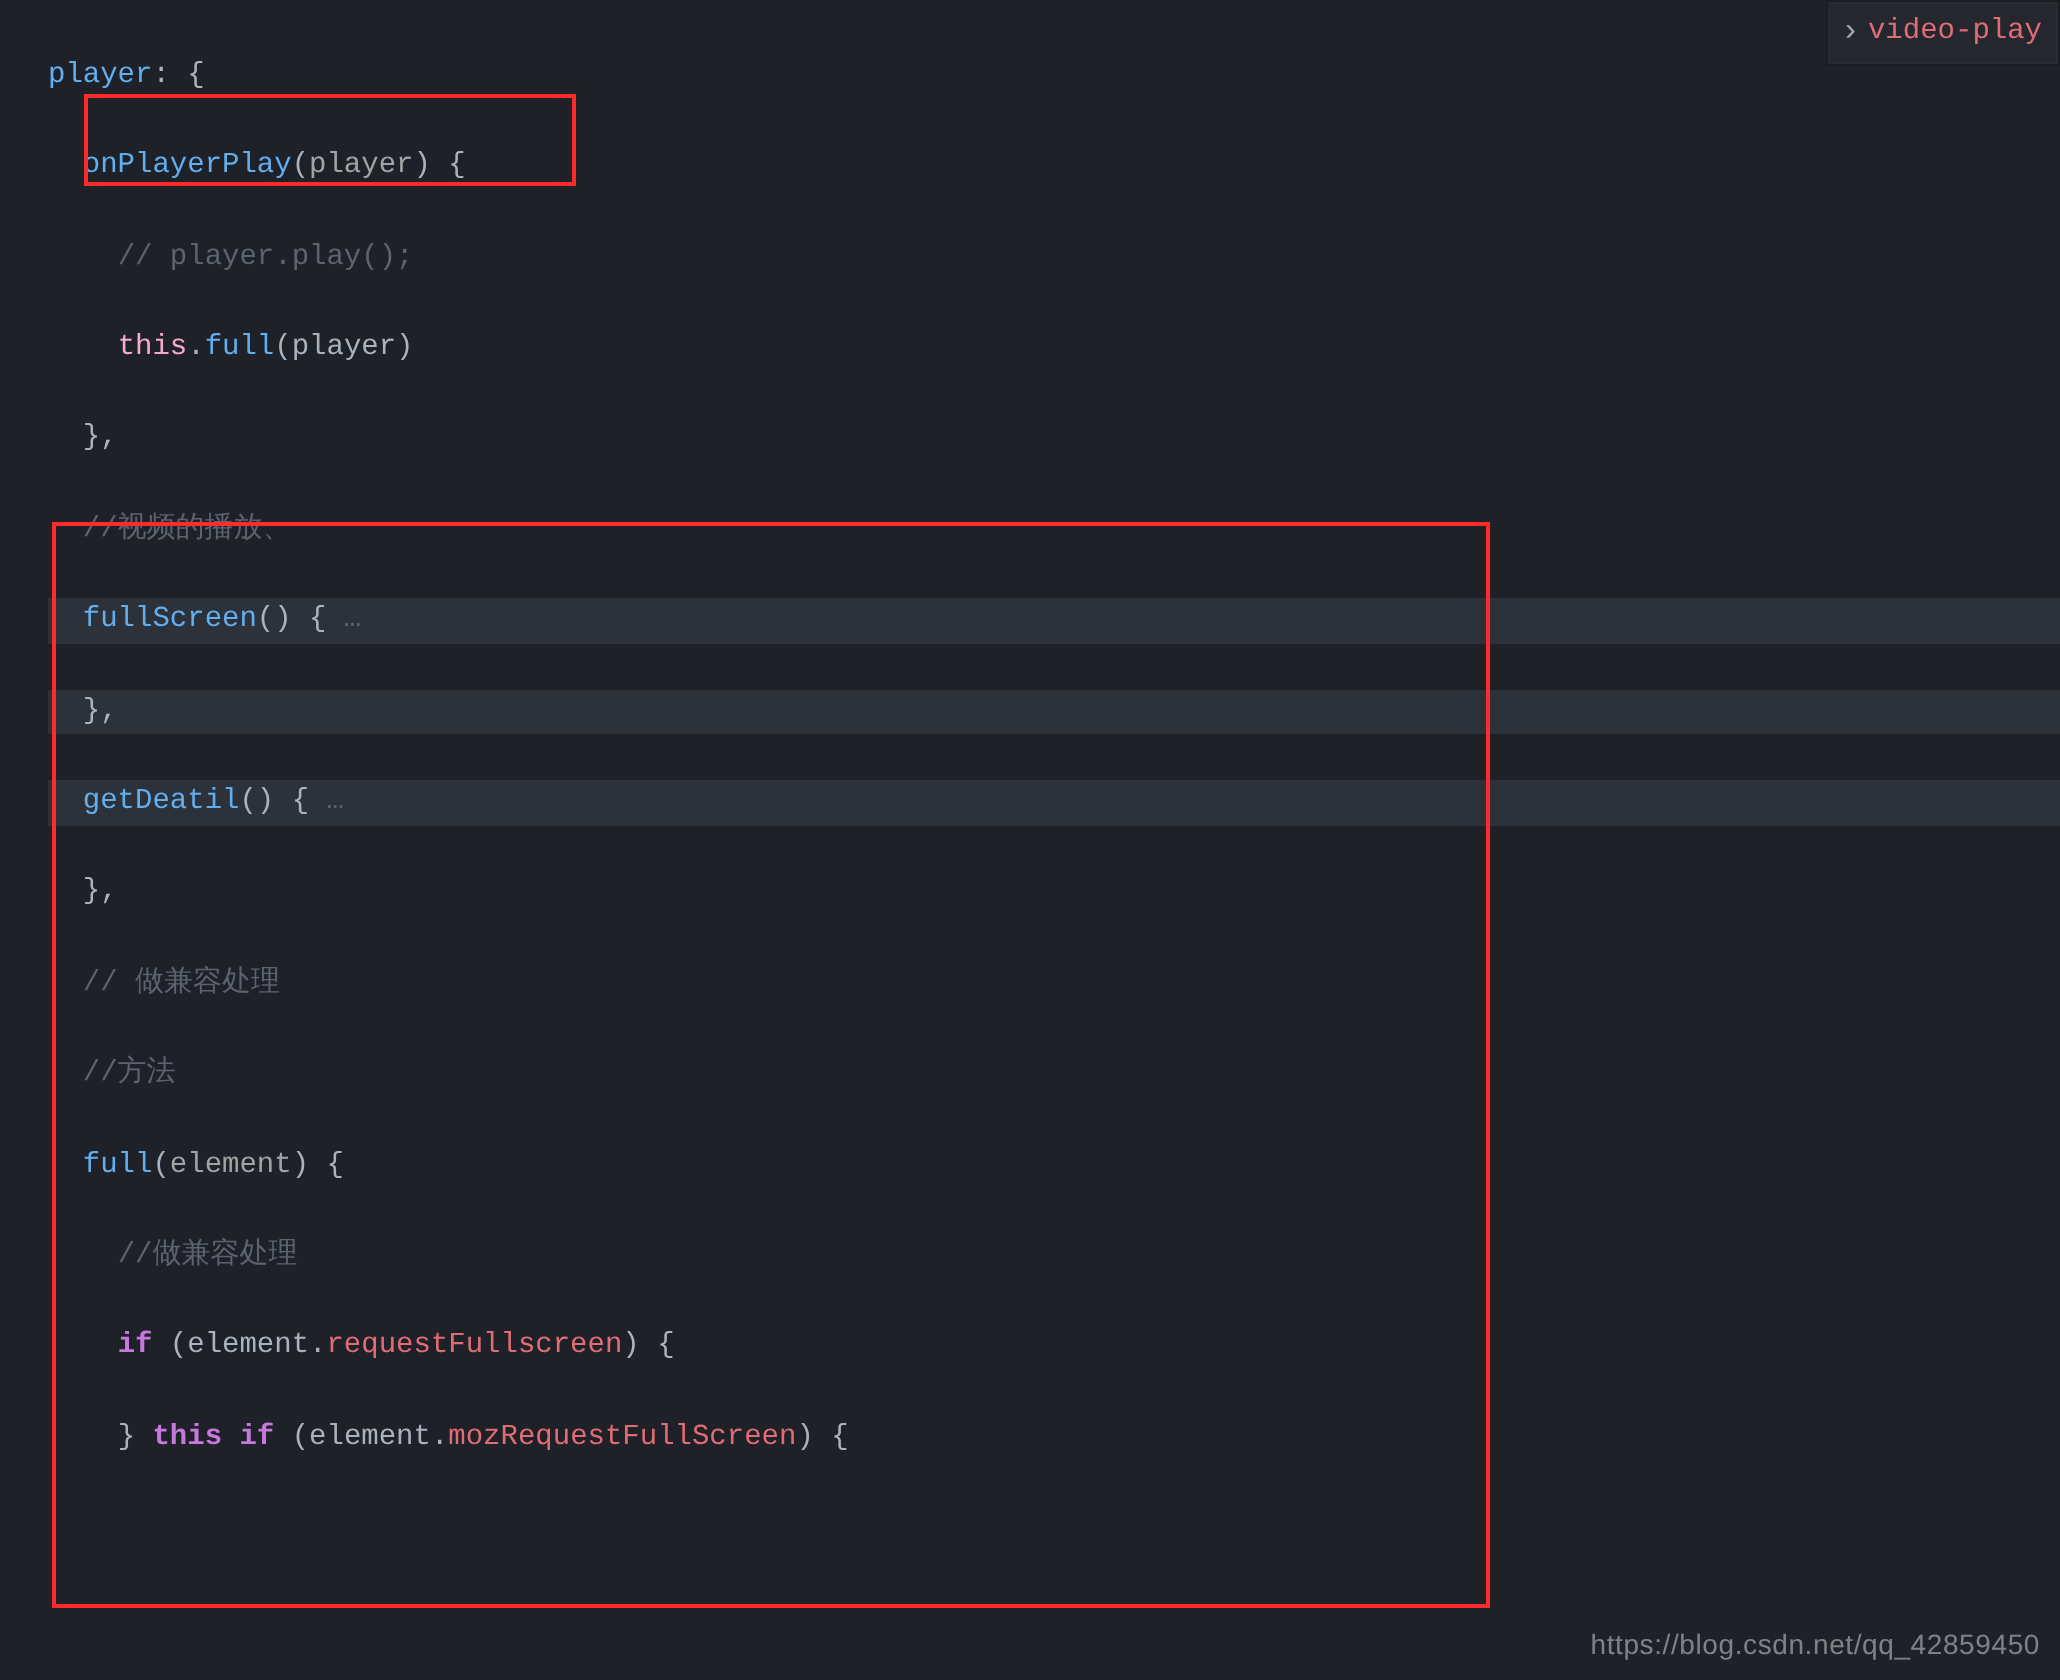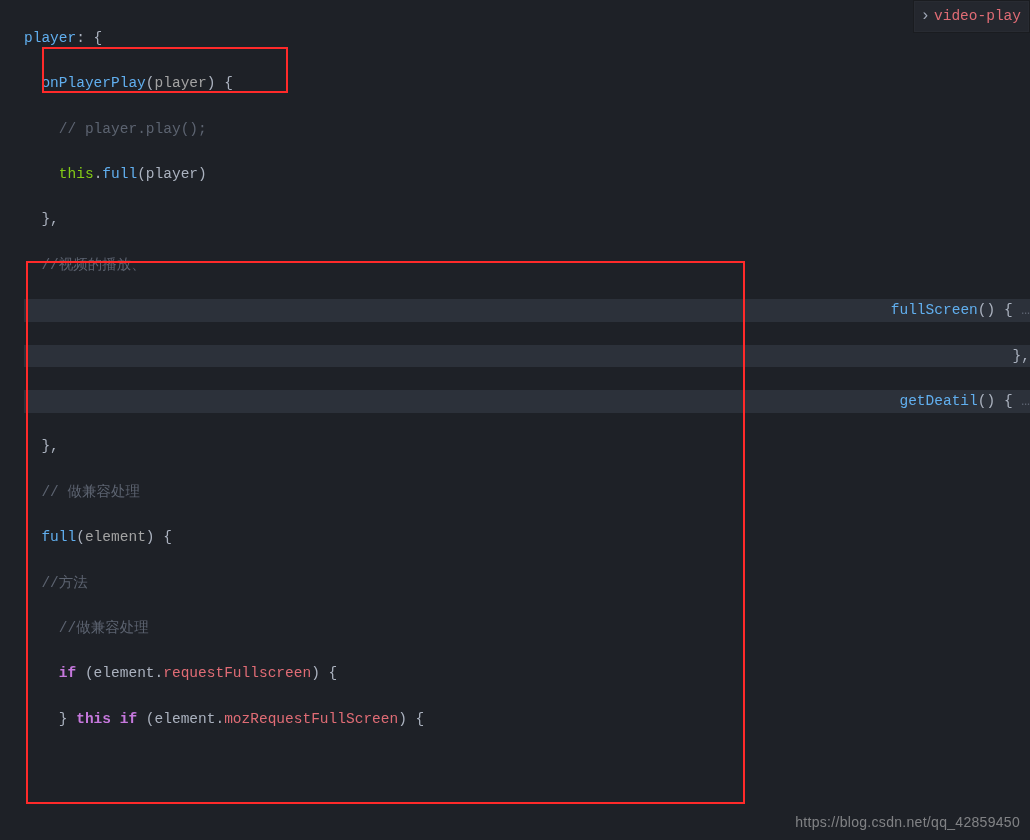--- a/index.html
+++ b/index.html
@@ -15,28 +15,28 @@
     position: relative;
   }
   .editor {
     position: absolute;
     left: 0; top: 0;
     width: 100%;
     padding: 4px 0 0 24px;
     white-space: pre;
   }
   .line { min-height: 22.7px; }
-  .line.hl { background: #2c313a; text-align: right; }
+  .line.hl { background: #2c313a; }
 
   
   .kw   { color: #c678dd; font-weight: bold; }   
   .fn   { color: #61afef; }   
   .prm  { color: #a3a3a3; }   
   .id   { color: #e06c75; }   
-  .thisk{ color: #84cc16; }   
+  .thisk{ color: #f9a8d4; }   
   .pun  { color: #abb2bf; }   
   .cm   { color: #5c6370; }   
   .dots { color: #5c6370; }
 
   .box1 {
     position: absolute;
     border: 2px solid #ff2a2a;
     pointer-events: none;
   }
   .box-small { left: 42px; top: 47px; width: 246px; height: 46px; }
@@ -73,22 +73,22 @@
 <div class="line">  <span class="fn">onPlayerPlay</span><span class="pun">(</span><span class="prm">player</span><span class="pun">) {</span></div>
 <div class="line">    <span class="cm">// player.play();</span></div>
 <div class="line">    <span class="thisk">this</span><span class="pun">.</span><span class="fn">full</span><span class="pun">(player)</span></div>
 <div class="line">  <span class="pun">},</span></div>
 <div class="line">  <span class="cm">//视频的播放、</span></div>
 <div class="line hl">  <span class="fn">fullScreen</span><span class="pun">() {</span><span class="dots"> …</span></div>
 <div class="line hl">  <span class="pun">},</span></div>
 <div class="line hl">  <span class="fn">getDeatil</span><span class="pun">() {</span><span class="dots"> …</span></div>
 <div class="line">  <span class="pun">},</span></div>
 <div class="line">  <span class="cm">// 做兼容处理</span></div>
+<div class="line">  <span class="cm">//方法</span></div>
 <div class="line">  <span class="fn">full</span><span class="pun">(</span><span class="prm">element</span><span class="pun">) {</span></div>
-<div class="line">  <span class="cm">//方法</span></div>
 <div class="line">    <span class="cm">//做兼容处理</span></div>
 <div class="line">    <span class="kw">if</span><span class="pun"> (element.</span><span class="id">requestFullscreen</span><span class="pun">) {</span></div>
 <div class="line">    <span class="pun">} </span><span class="kw">this if</span><span class="pun"> (element.</span><span class="id">mozRequestFullScreen</span><span class="pun">) {</span></div>
 
 
 
 
 
 
 

